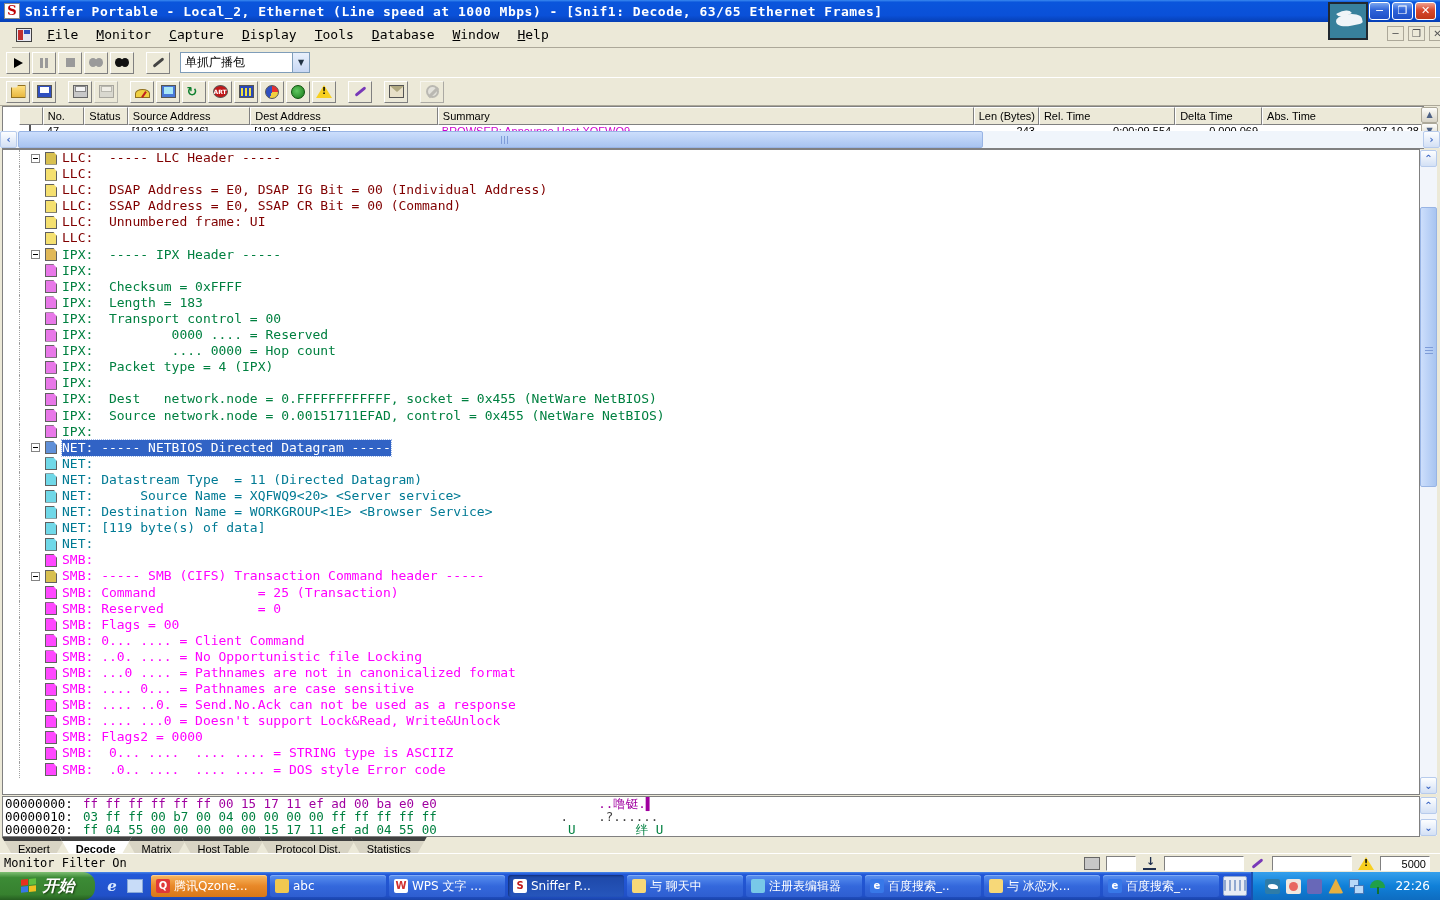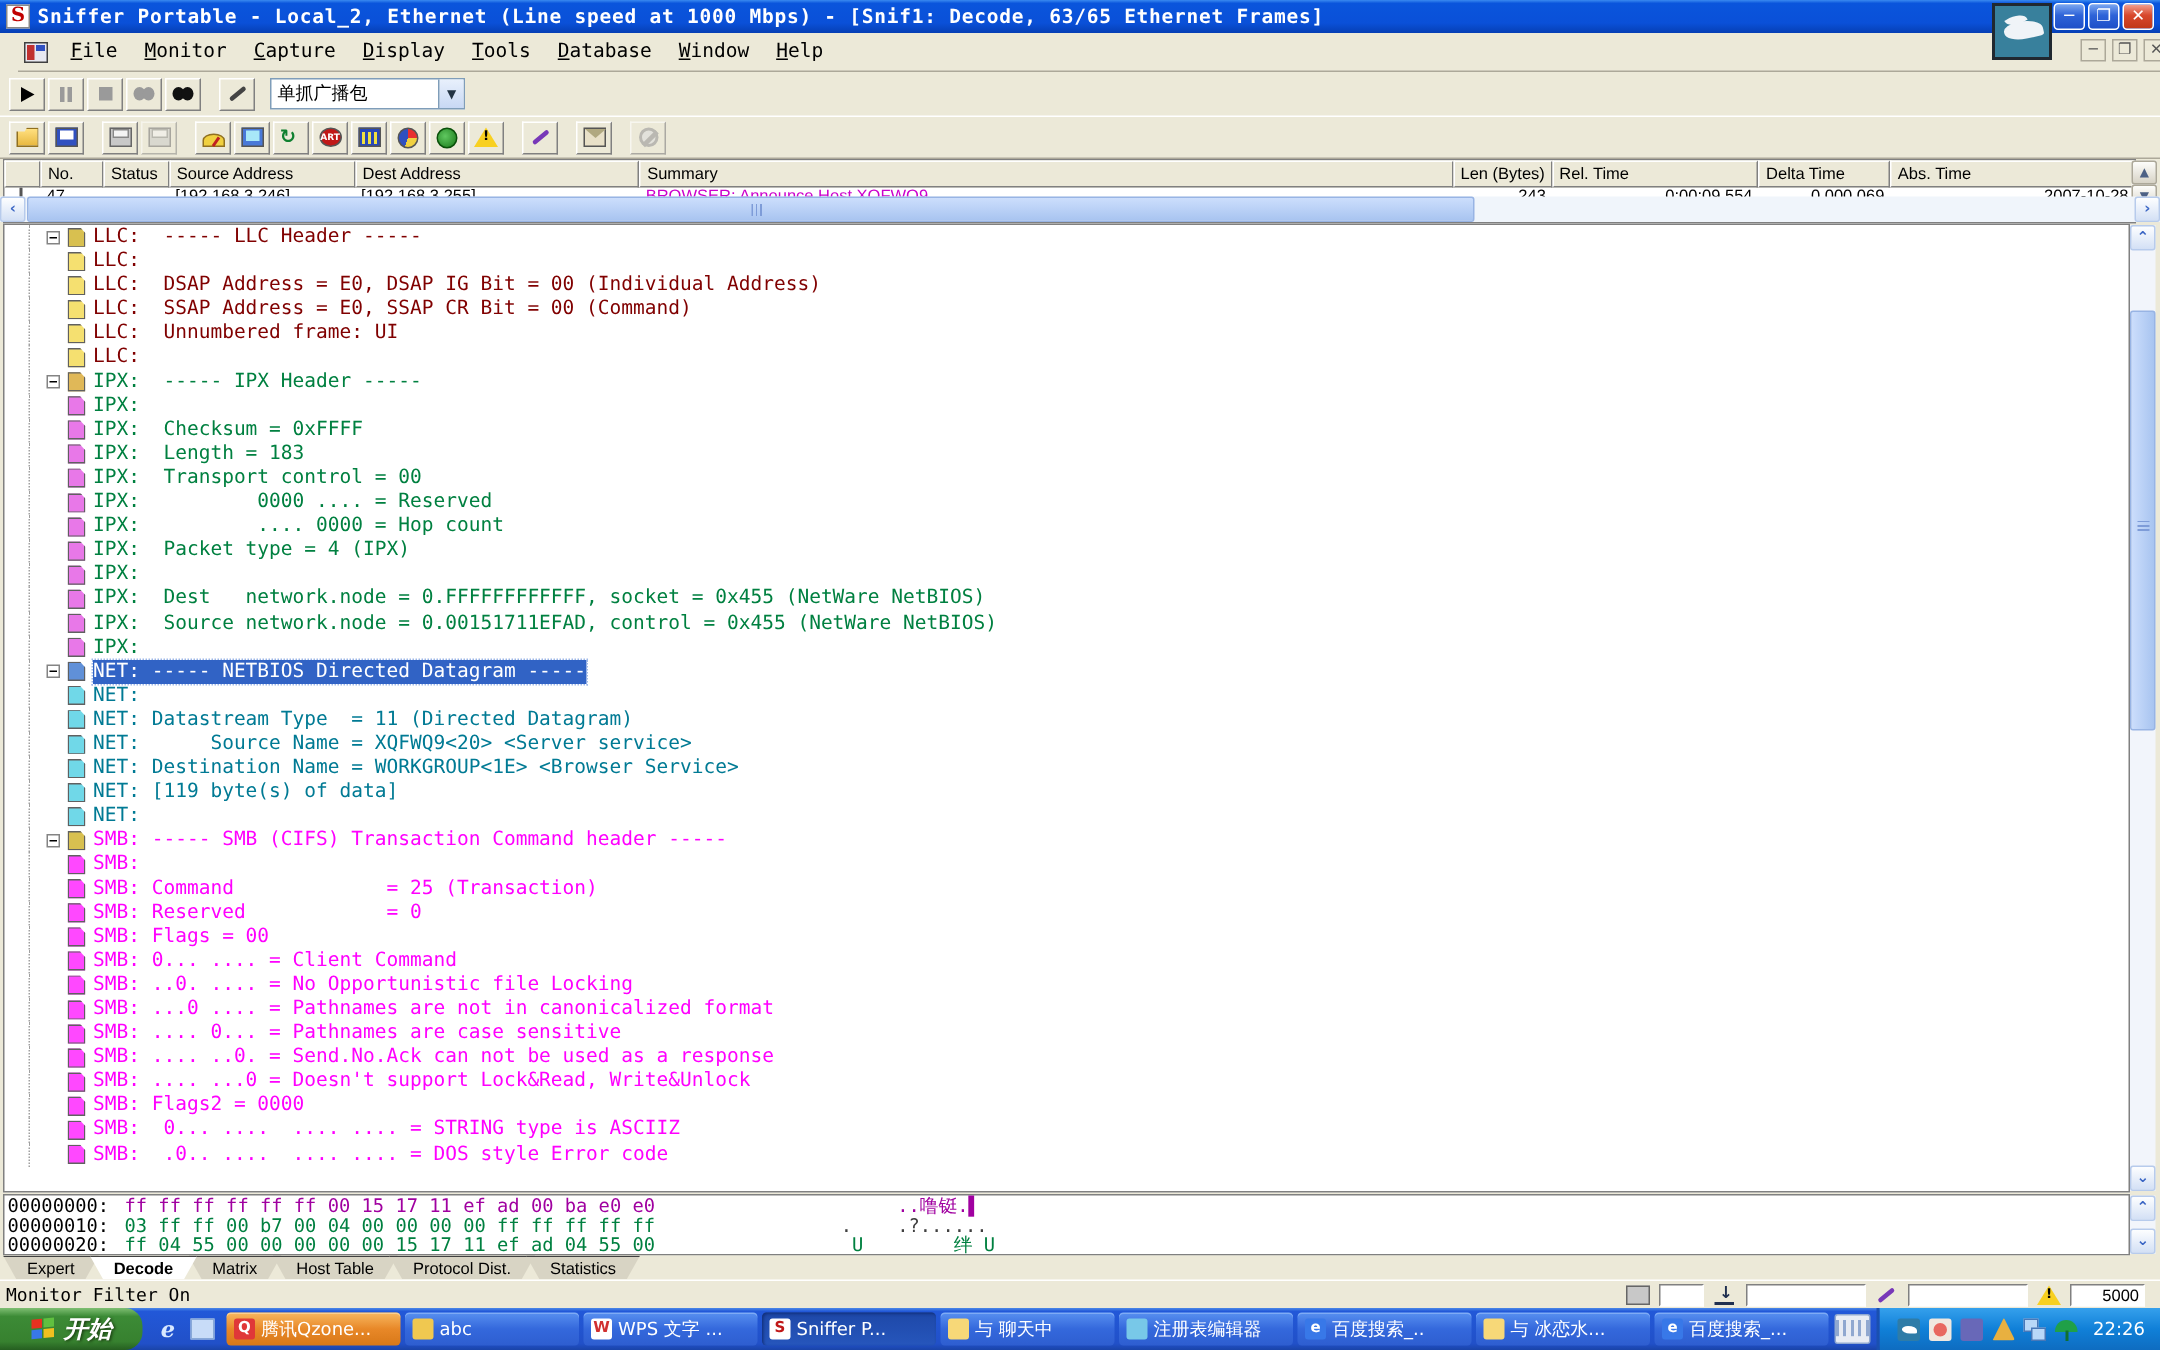--- a/index.html
+++ b/index.html
@@ -77,21 +77,21 @@
   .ic-alarm { border:none; width:0; height:0; border-left:8px solid transparent; border-right:8px solid transparent;
     border-bottom:13px solid #F8D020; position:relative; }
   .ic-alarm::before{content:"!";position:absolute;left:-2px;top:1px;font:bold 9px "DejaVu Sans", sans-serif;color:#000;}
   .ic-wand2 { border:none; width:13px; height:3px; background:#7838B8; transform:rotate(-40deg); border-radius:2px; }
   .ic-mail { background:#E8E0C8; position:relative; } .ic-mail::before{content:"";position:absolute;left:0;top:0;border-left:7px solid transparent;border-right:7px solid transparent;border-top:6px solid #B0A880;}
   .ic-cancel { border:2px solid #999; border-radius:50%; width:13px; height:13px; position:relative; background:#ddd; }
   .ic-cancel::before{content:"";position:absolute;left:-1px;top:4px;width:13px;height:3px;background:#999;transform:rotate(-45deg);}
 
   
   .ptable { position:absolute; left:2px; top:106px; width:1422px; height:43px; background:#fff;
-    border:1px solid #808080; }
+    border:1px solid #808080;padding-left:16px; }
   .phdr { display:flex; height:18px; background:#ECE9D8; font:11px "Liberation Sans", sans-serif; }
   .phdr .hc { border:1px solid; border-color:#fff #808080 #808080 #fff; padding:2px 0 0 4px;
     white-space:nowrap; overflow:hidden; }
   .prow { display:flex; height:9px; overflow:hidden; font:11px "Liberation Sans", sans-serif; }
   .prow .rc { padding:0 4px 0 4px; white-space:nowrap; overflow:hidden; }
   .c0{width:24px;} .c1{width:42px;} .c2{width:44px;} .c3{width:124px;} .c4{width:190px;}
   .c5{width:543px;} .c6{width:66px;} .c7{width:138px;} .c8{width:88px;} .c9{width:163px;}
   .num{text-align:right;}
   .chk { width:9px; height:9px; border:1px solid #555; background:#fff; margin:0 0 0 6px; }
   .mini-vscroll { position:absolute; right:2px; top:107px; width:17px; height:34px; background:#F2F1EC; }
@@ -137,21 +137,21 @@
   .haddr { width:78px; color:#000; flex:none; }
   .hhex { width:470px; flex:none; }
   .hex-vscroll { position:absolute; right:3px; top:797px; width:17px; height:39px; background:#F2F5FB;
     display:flex; flex-direction:column; justify-content:space-between; }
 
   
   .tabs { position:absolute; left:2px; top:837px; width:1436px; height:16px; background:#ECE9D8;
     display:flex; font:11px "Liberation Sans", sans-serif; }
   .tab { position:relative; padding:2px 16px 0 16px; margin-right:-6px; color:#000;
     clip-path:polygon(0 0,100% 0,calc(100% - 9px) 100%,9px 100%);
-    background:#D8D4C4; border-top:1px solid #404040; }
+    background:#D8D4C4; border-top:4px solid #404040; }
   .tab.active { background:#fff; font-weight:bold; z-index:2; }
 
   
   .statusbar { position:absolute; left:0; top:853px; width:1440px; height:19px; background:#ECE9D8;
     border-top:1px solid #fff; display:flex; align-items:center; }
   .status-msg { font:12px "DejaVu Sans Mono", monospace; padding-left:4px; }
   .sb-right { margin-left:auto; display:flex; align-items:center; gap:6px; padding-right:10px; }
   .sb-field { height:15px; background:#fff; border:1px solid; border-color:#808080 #fff #fff #808080; }
   .f1{width:30px;} .f2{width:80px;} .f3{width:80px;} .f4{width:50px; font:11px/14px "Liberation Sans", sans-serif; text-align:right; padding-right:3px;}
   .sb-ic { width:16px; height:13px; }
@@ -467,29 +467,29 @@
       <div class="tline child">
       <span class="exp"></span>
       <span class="note" style="background: rgb(112, 216, 232);"></span>
       <span class="ttext" style="color: rgb(0, 122, 148);">NET: [119 byte(s) of data]</span>
     </div>
       <div class="tline child">
       <span class="exp"></span>
       <span class="note" style="background: rgb(112, 216, 232);"></span>
       <span class="ttext" style="color: rgb(0, 122, 148);">NET:</span>
     </div>
+      <div class="tline child">
+      <span class="exp"></span>
+      <span class="note" style="background: rgb(255, 72, 255);"></span>
+      <span class="ttext" style="color: rgb(255, 0, 255);">SMB:</span>
+    </div>
       <div class="tline child parent">
       <span class="exp"></span>
       <span class="note" style="background: rgb(216, 192, 80);"></span>
       <span class="ttext" style="color: rgb(255, 0, 255);">SMB: ----- SMB (CIFS) Transaction Command header -----</span>
-    </div>
-      <div class="tline child">
-      <span class="exp"></span>
-      <span class="note" style="background: rgb(255, 72, 255);"></span>
-      <span class="ttext" style="color: rgb(255, 0, 255);">SMB:</span>
     </div>
       <div class="tline child">
       <span class="exp"></span>
       <span class="note" style="background: rgb(255, 72, 255);"></span>
       <span class="ttext" style="color: rgb(255, 0, 255);">SMB: Command             = 25 (Transaction)</span>
     </div>
       <div class="tline child">
       <span class="exp"></span>
       <span class="note" style="background: rgb(255, 72, 255);"></span>
       <span class="ttext" style="color: rgb(255, 0, 255);">SMB: Reserved            = 0</span>

